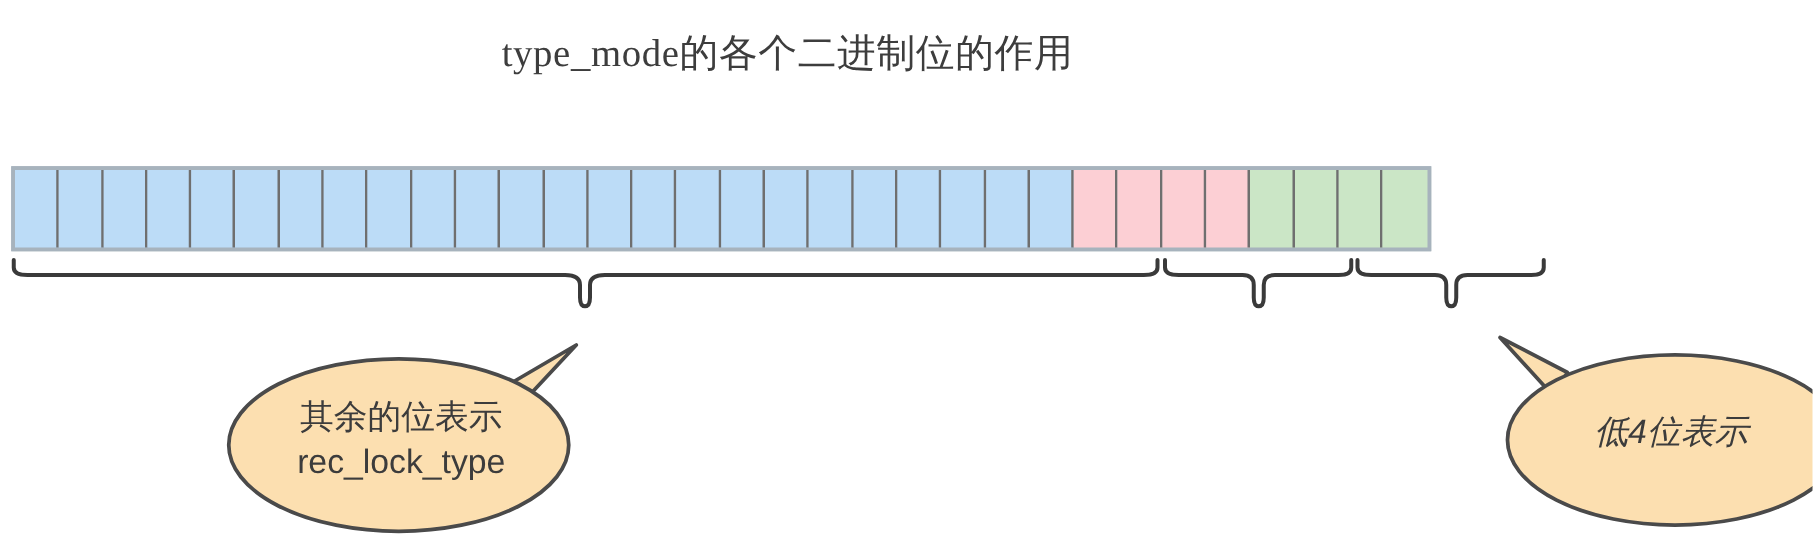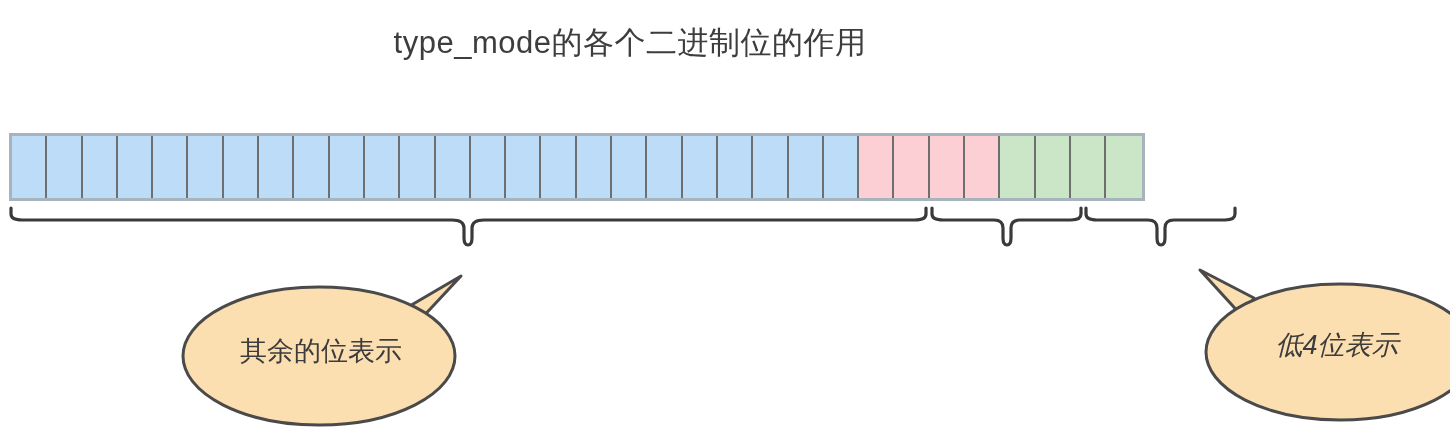--- a/index.html
+++ b/index.html
@@ -22,21 +22,21 @@
     height: 443px;
   }
   .page-title {
     position: absolute;
     left: 0;
     top: 22px;
     width: 1260px;
     text-align: center;
     font-size: 31px;
     color: #3d3d3d;
-    font-family: Liberation Sans, sans-serif;
+    font-family: Liberation Serif, serif;
     letter-spacing: 0.5px;
     white-space: nowrap;
   }
 
   
   .bit-bar {
     position: absolute;
     left: 9px;
     top: 133px;
     height: 68px;
@@ -152,20 +152,21 @@
     </g>
   </svg>
 
   <div class="bubble" id="bubble-rec">
     <svg class="bubble-svg" viewBox="0 0 290 155">
       <path d="M 232,33 L 285,2 L 243,47 Z" fill="#fcdfb0" stroke="#4a4a4a" stroke-width="3" stroke-linejoin="round"></path>
       <ellipse cx="143" cy="82" rx="136" ry="69" fill="#fcdfb0" stroke="#4a4a4a" stroke-width="3"></ellipse>
     </svg>
     <div class="bubble-text">
       <span class="line-cn">其余的位表示</span>
+      <span class="line-code">rec_lock_type</span>
     </div>
   </div>
 
 
   <div class="bubble" id="bubble-mode">
     <svg class="bubble-svg" viewBox="0 0 290 155">
       <path d="M 62,30 L 8,2 L 50,48 Z" fill="#fcdfb0" stroke="#4a4a4a" stroke-width="3" stroke-linejoin="round"></path>
       <ellipse cx="148" cy="84" rx="134" ry="68" fill="#fcdfb0" stroke="#4a4a4a" stroke-width="3"></ellipse>
     </svg>
     <div class="bubble-text">

